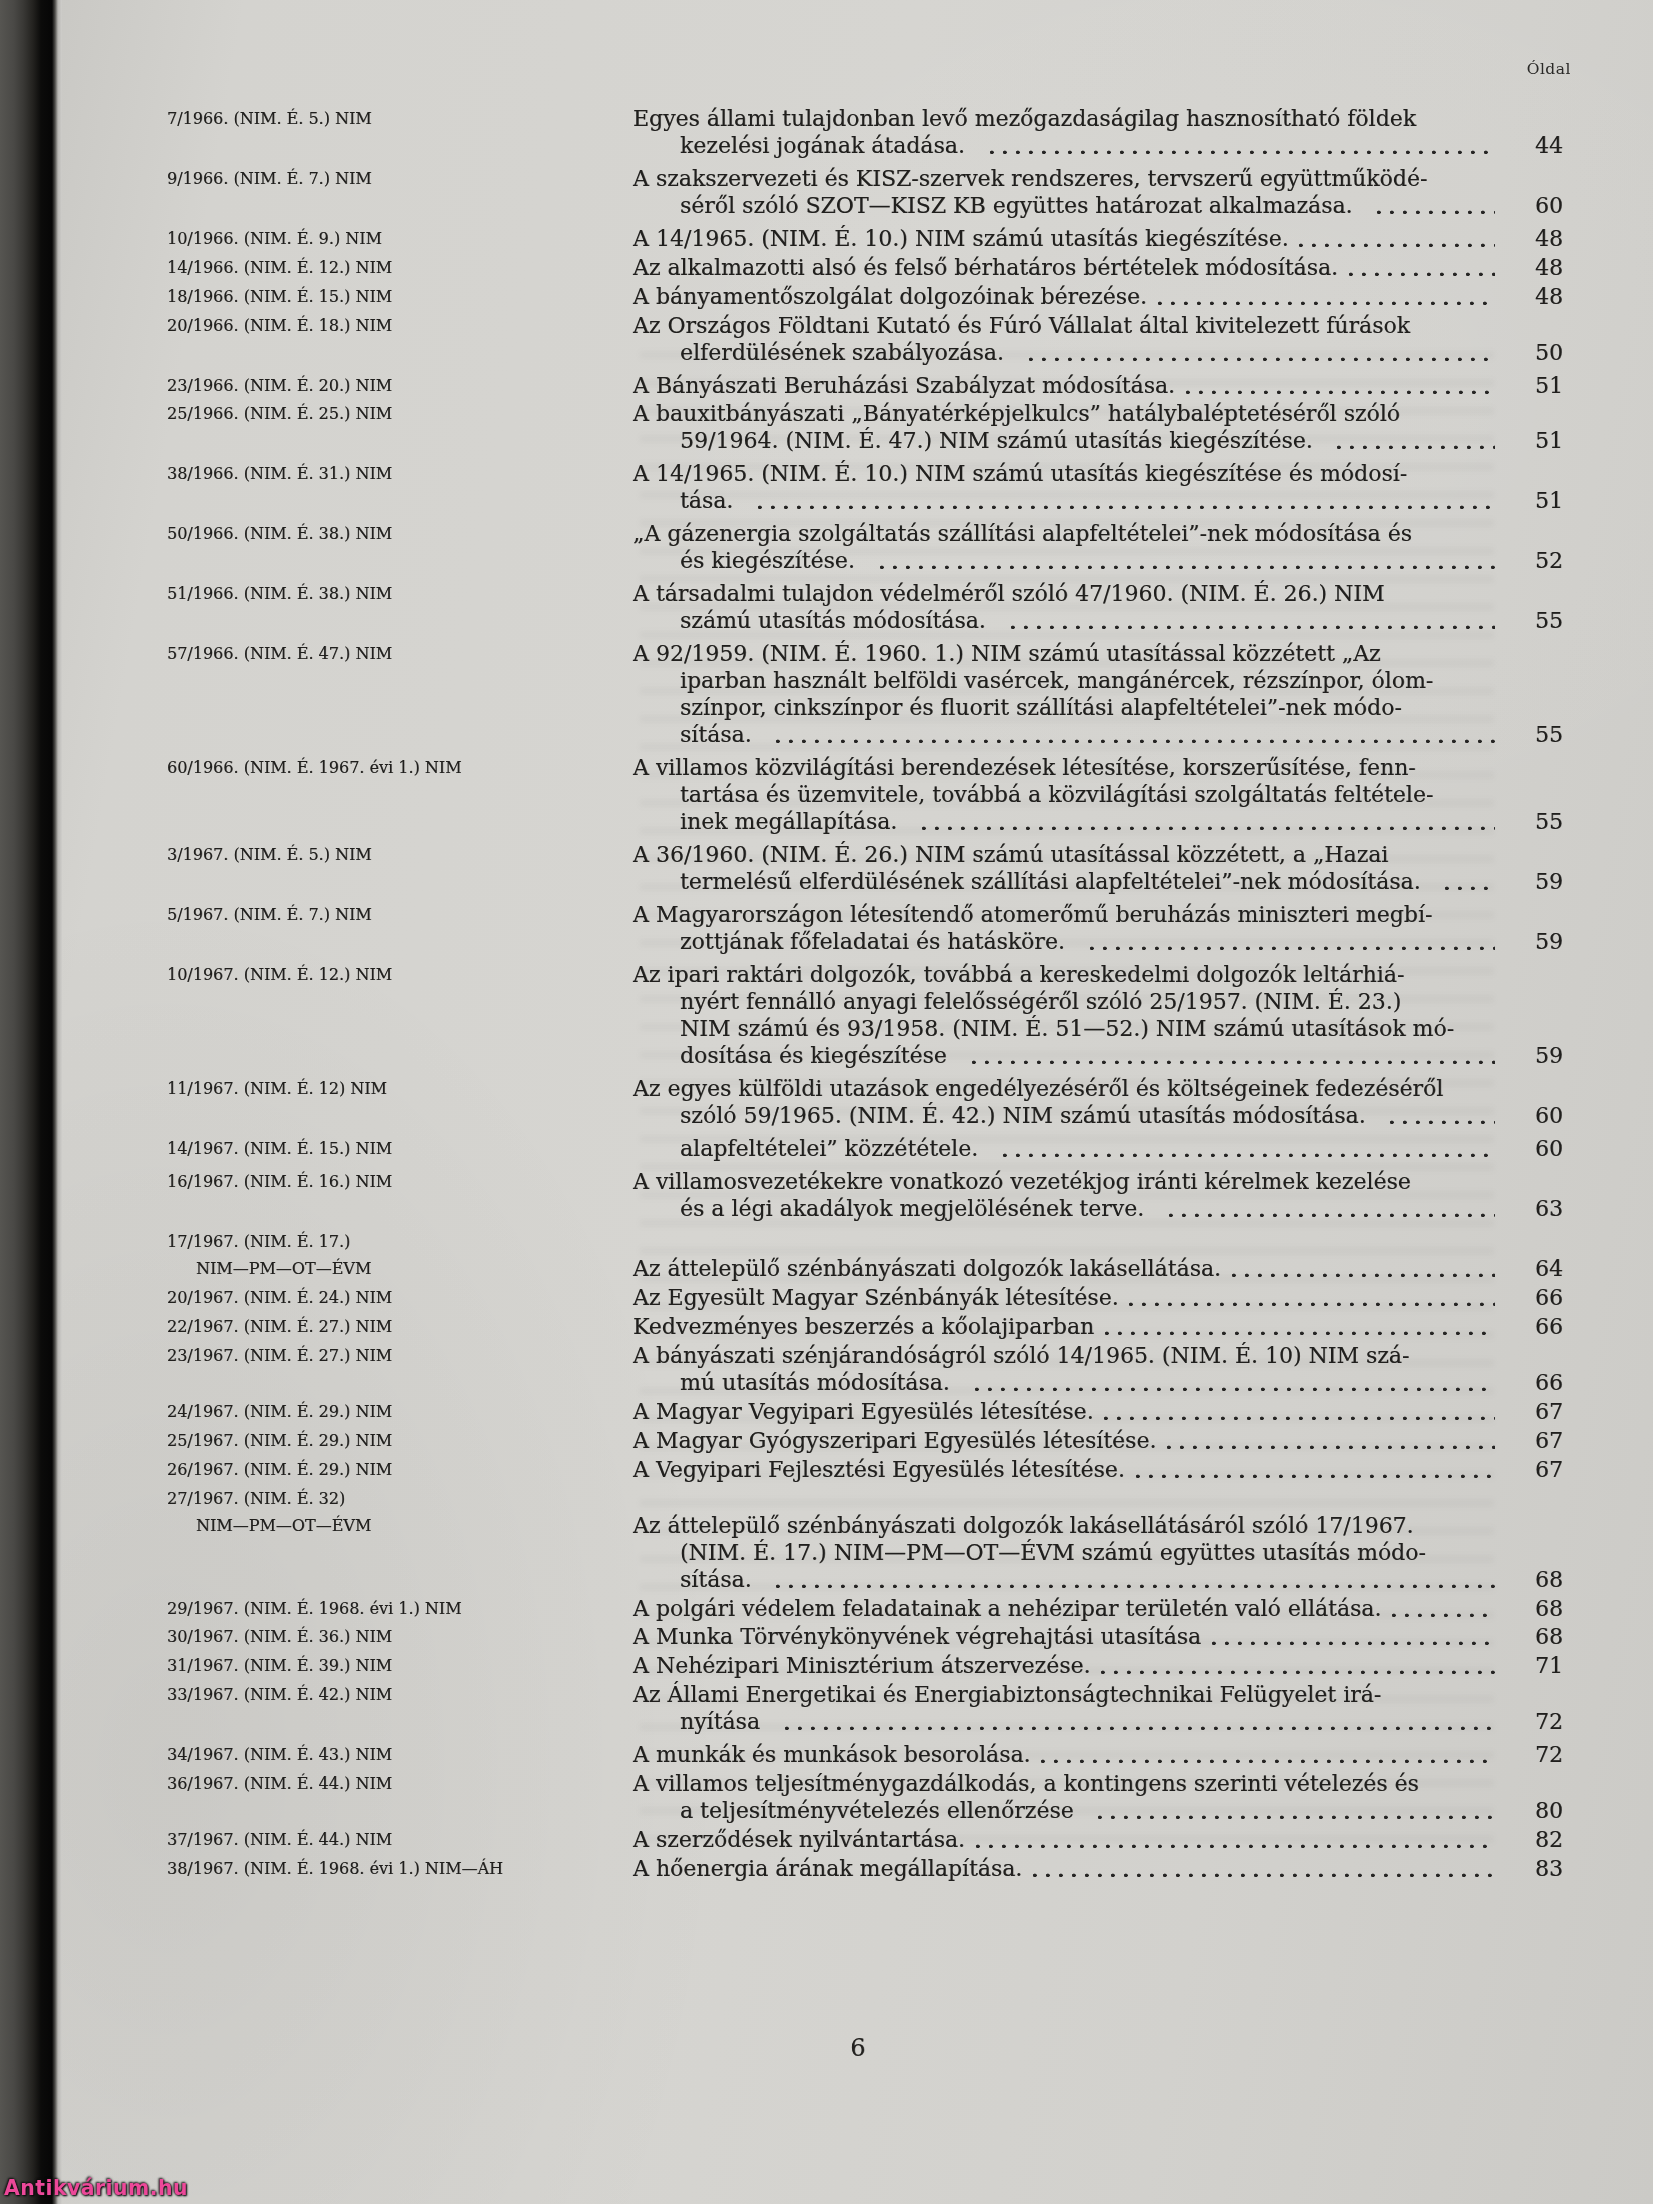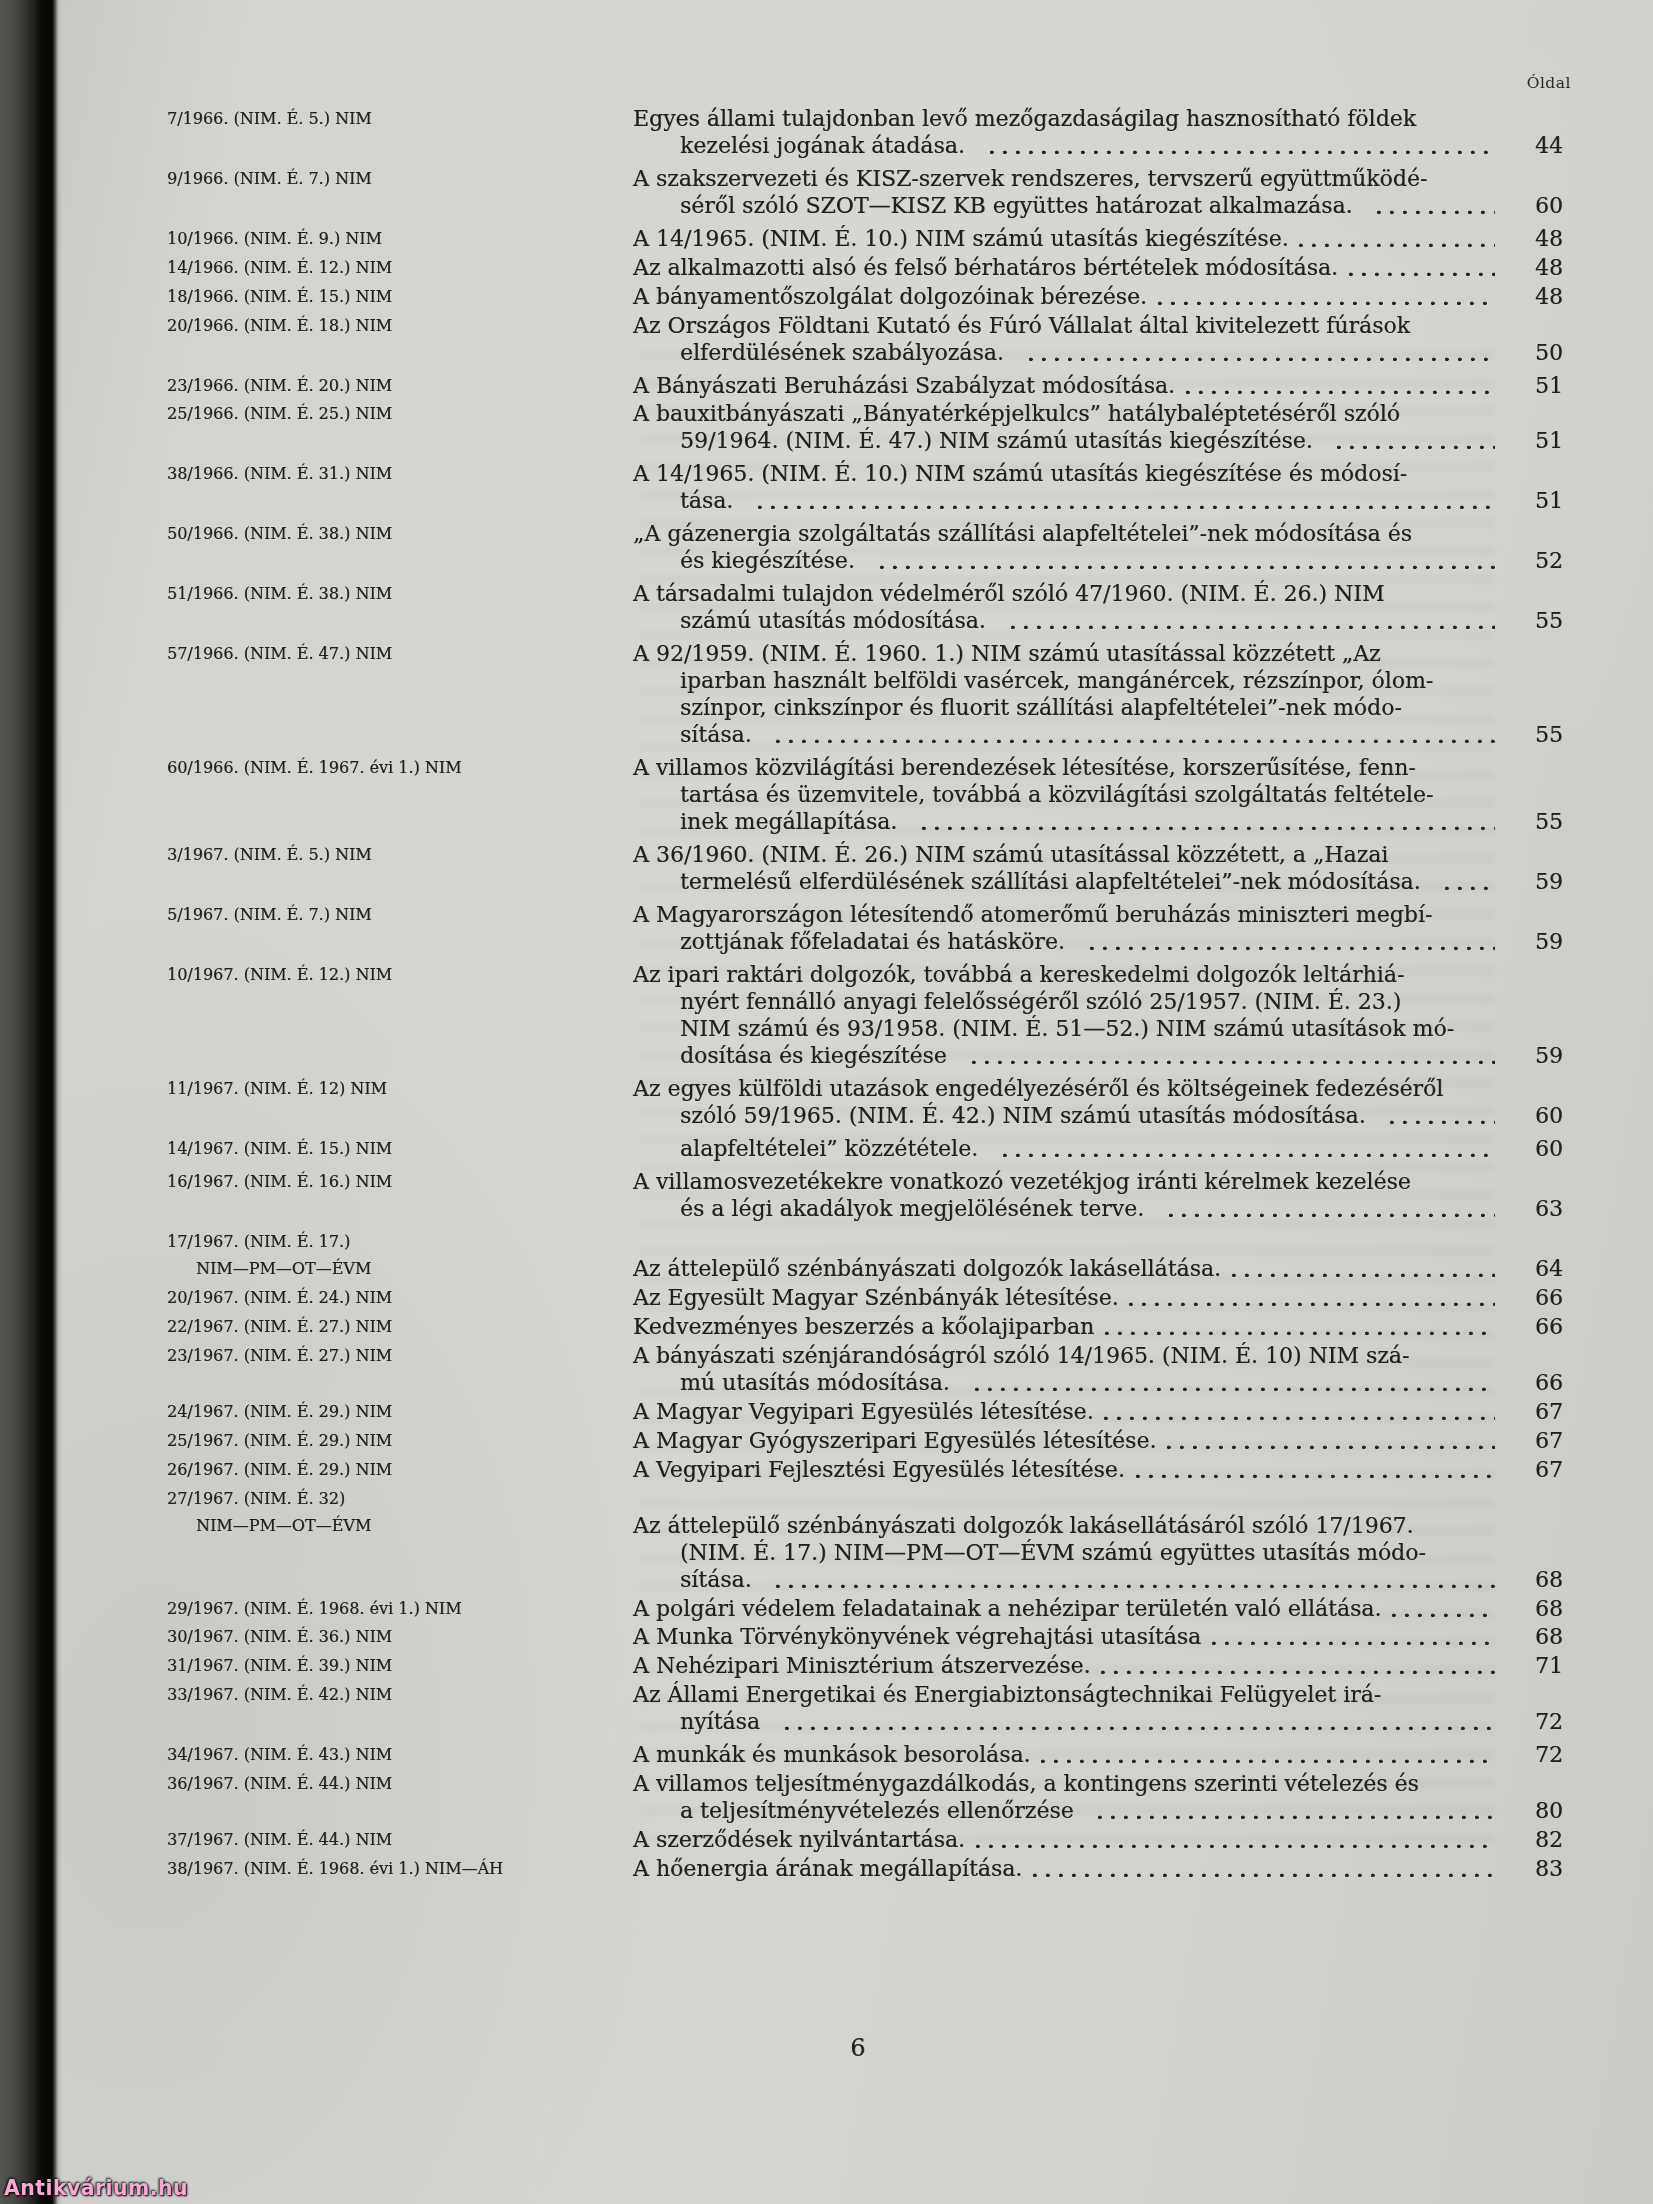--- a/index.html
+++ b/index.html
@@ -27,21 +27,21 @@
   .bleed{
     position:absolute;left:640px;top:349px;width:854px;height:1514px;
     background:repeating-linear-gradient(0deg,
       transparent 0 20.4px, rgba(110,110,106,0.10) 20.4px 28px);
     filter:blur(2.9px);
     opacity:.55;
     pointer-events:none;
   }
   .oldal{
     position:absolute;top:60px;right:83px;
-    font-size:15.5px;color:#2a2927;letter-spacing:0.5px;margin-top:14px;
+    font-size:15.5px;color:#2a2927;letter-spacing:0.5px;
   }
   .toc{
     position:absolute;left:0;right:0;top:103px;
     padding:0 91px 0 167px;
     color:#201f1d;
   }
   .entry{display:flex;align-items:flex-start;margin-top:1.9px;}
   .entry.gap-lg{margin-top:6px;}
   .ref{width:466px;flex:0 0 466px;font-size:16px;line-height:27px;white-space:nowrap;}
   .ref-line2{padding-left:29px;}
@@ -63,21 +63,21 @@
   .toc, .footer-num{
     text-shadow:0.4px 0.4px 0.6px rgba(28,27,25,0.5);
   }
   .footer-num{
     position:absolute;left:62px;right:0;top:2034px;text-align:center;
     font-size:24px;color:#22211f;
   }
   .watermark{
     position:absolute;left:3.9px;top:2176px;
     font-family:"DejaVu Sans", sans-serif;font-weight:bold;font-size:20.4px;
-    color:#f9a8d4;
+    color:#ec4899;
     text-shadow:0 0 2.9px #1a1a1a,1px 1px 1.9px #000,-1px -1px 1.9px rgba(0,0,0,.7);
     letter-spacing:0.5px;
   }
 </style>
 </head>
 <body>
 
 <div class="paper"></div>
 <div class="binding"></div>
 <div class="bleed"></div>

